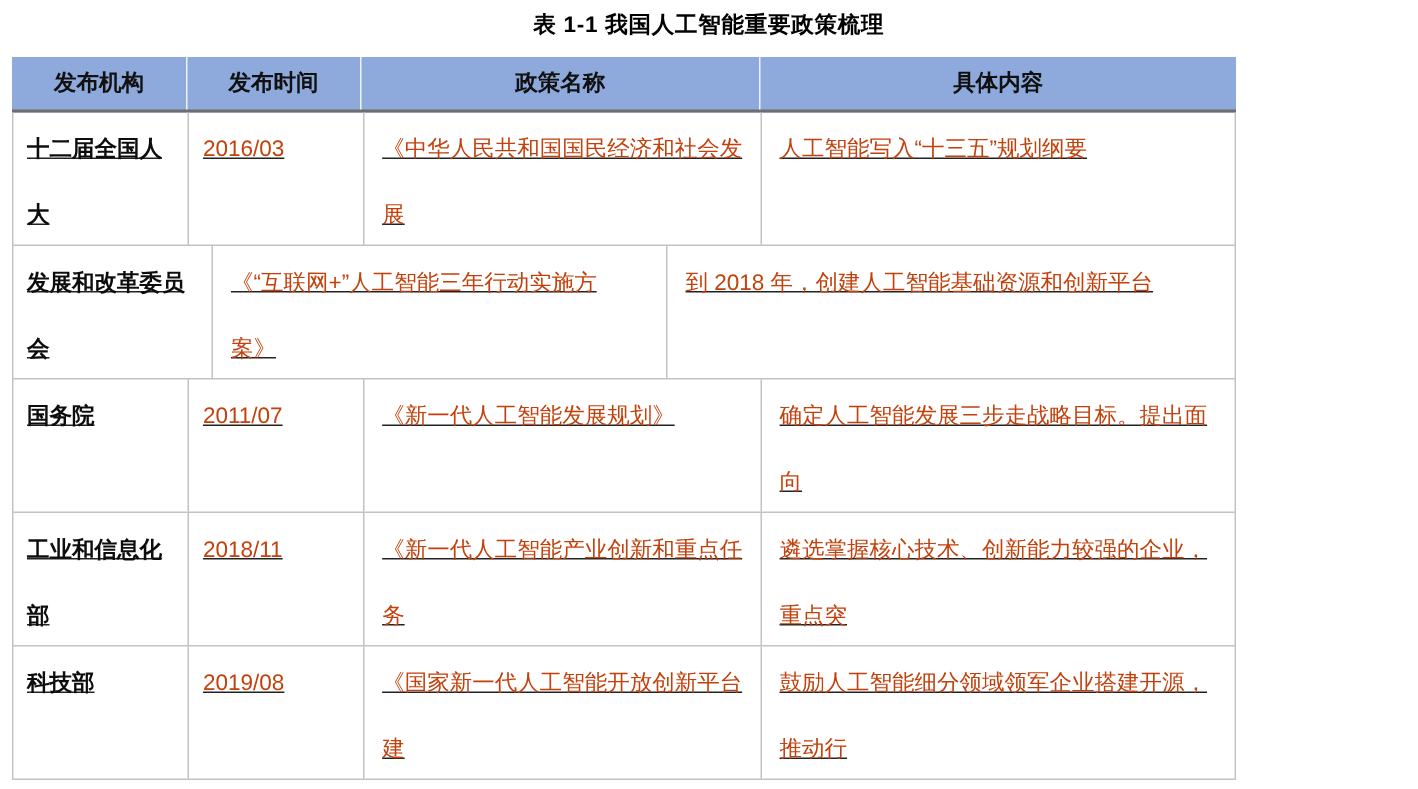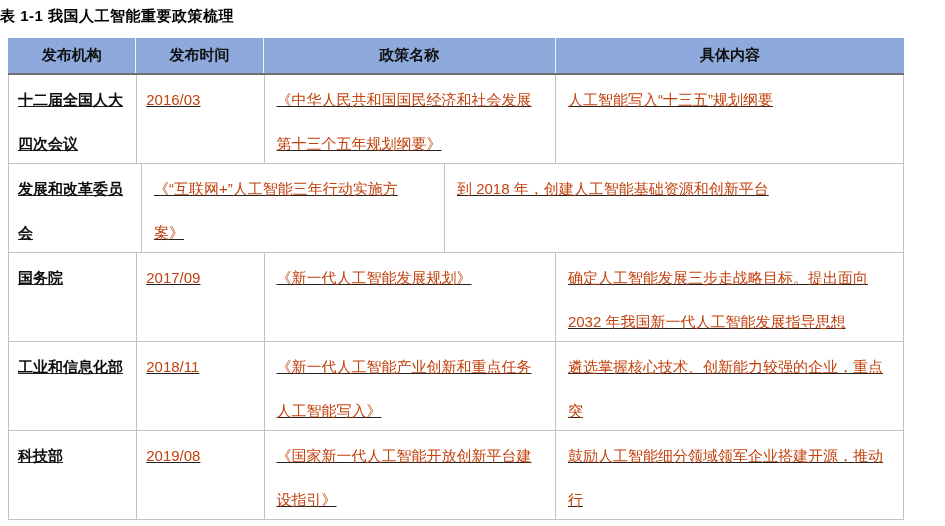--- a/index.html
+++ b/index.html
@@ -11,30 +11,31 @@
     background: #ffffff;
     font-family: "Liberation Sans", "DejaVu Sans", sans-serif;
     color: #222;
     overflow: hidden;
   }
   .doc-title {
     position: absolute;
     top: 7px;
     left: 0;
     width: 100%;
+    text-align: center;
     font-size: 15px;
     font-weight: bold;
     color: #000;
     letter-spacing: 0.5px;
   }
   .tbl {
     position: absolute;
     left: 8px;
     top: 38px;
-    width: 896px;
+    width: 816px;
   }
   .tr { display: flex; }
   .tr.head {
     background: #8EA9DB;
     height: 37px;
     align-items: center;
     border-bottom: 2px solid #6e6e6e;
   }
   .th {
     font-size: 15px;
@@ -105,21 +106,21 @@
       <div class="tr row">
         <div class="td c0">发展和改革委员
 会</div>
         <div class="td c2">《“互联网+”人工智能三年行动实施方
 案》</div>
         <div class="td c3">到 2018 年，创建人工智能基础资源和创新平台</div>
       </div>
 
       <div class="tr row">
         <div class="td c0">国务院</div>
-        <div class="td c1">2017/09</div>
+        <div class="td c1">2011/07</div>
         <div class="td c2">《新一代人工智能发展规划》</div>
         <div class="td c3">确定人工智能发展三步走战略目标。提出面向
 2032 年我国新一代人工智能发展指导思想</div>
       </div>
 
       <div class="tr row">
         <div class="td c0">工业和信息化部</div>
         <div class="td c1">2018/11</div>
         <div class="td c2">《新一代人工智能产业创新和重点任务
 人工智能写入》</div>

